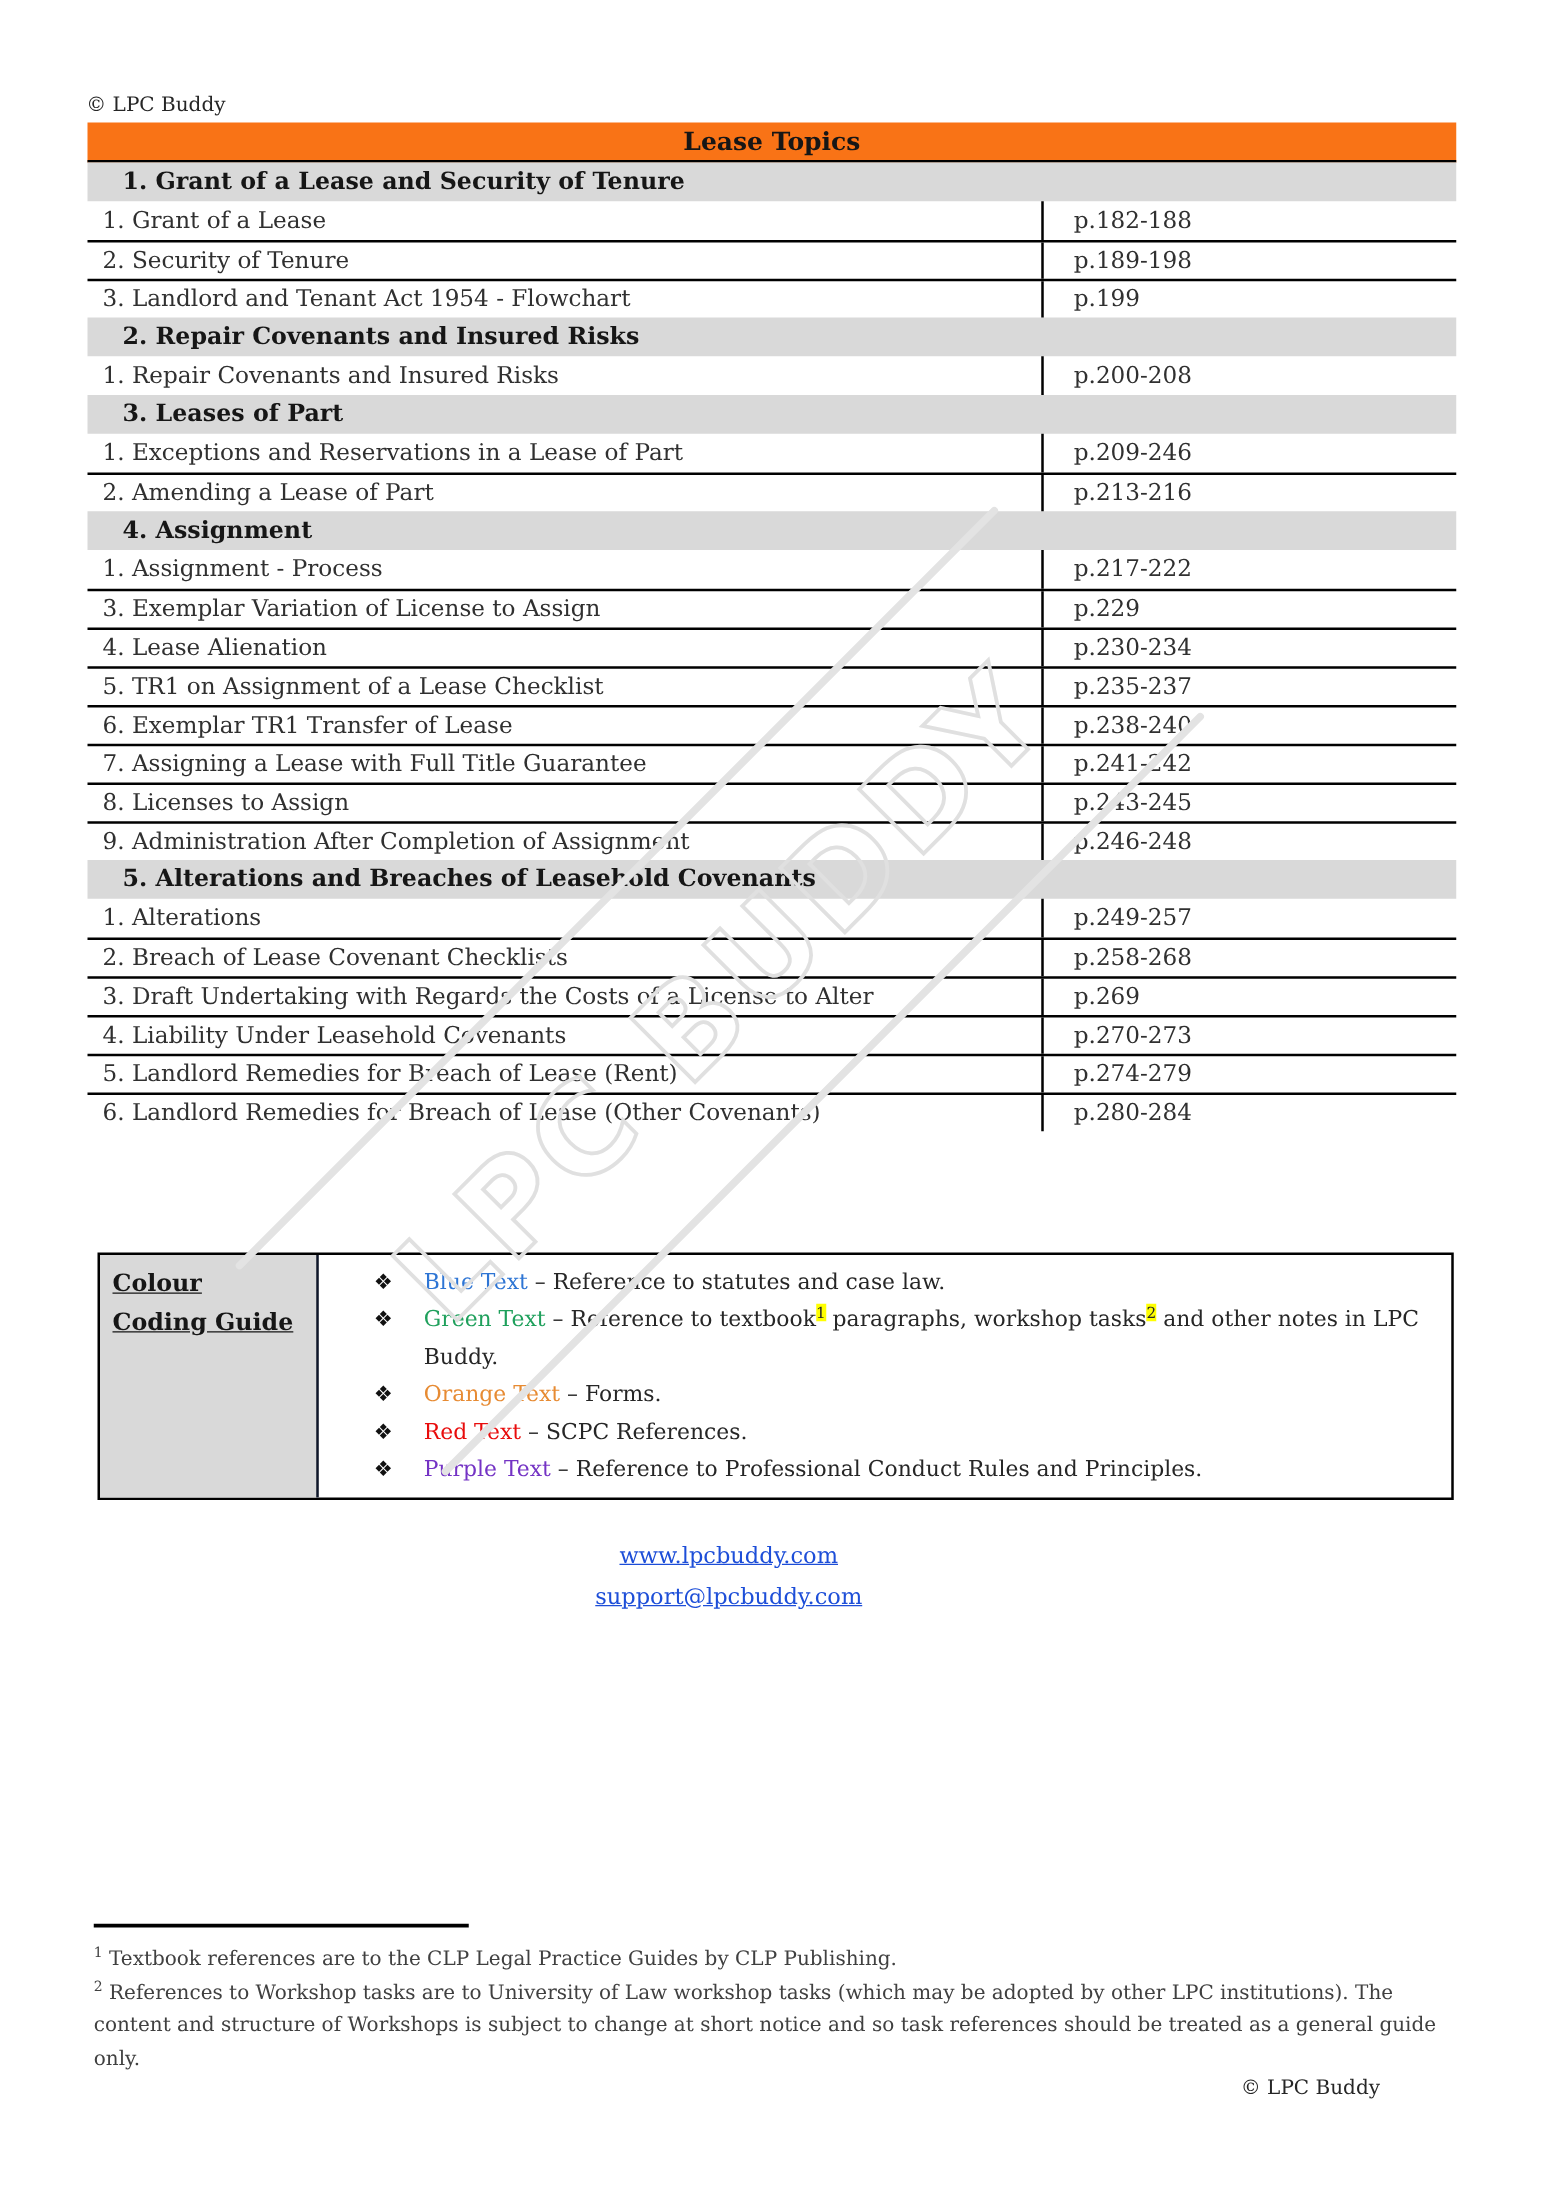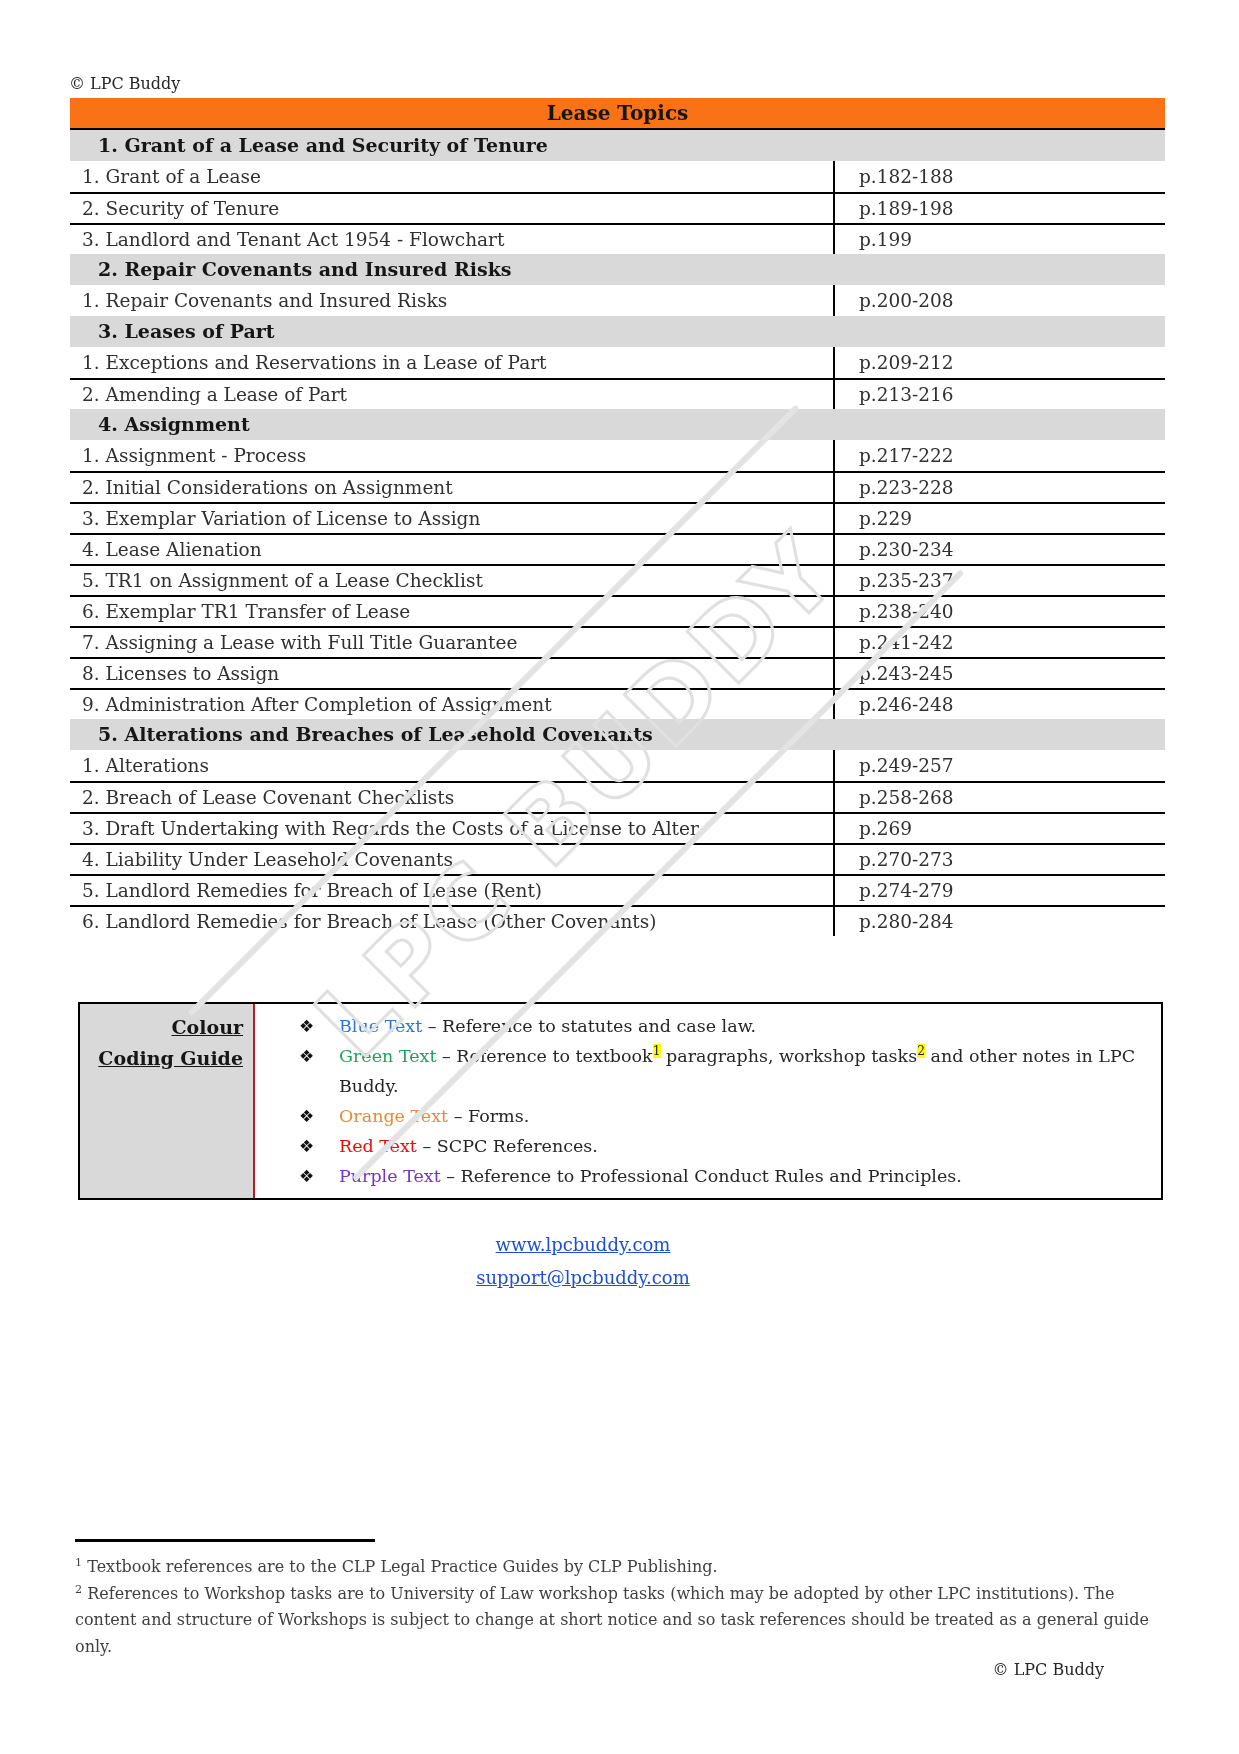--- a/index.html
+++ b/index.html
@@ -30,22 +30,22 @@
   .wm-text{font-family:"DejaVu Sans","Liberation Sans",sans-serif;font-weight:bold;
            font-size:100px;letter-spacing:6px;color:transparent;white-space:nowrap;
            -webkit-text-stroke:3px #e0e0e0;text-stroke:3px #e0e0e0;}
   .wm-line{position:absolute;left:-40px;width:860px;height:6px;background:#e3e3e3;border-radius:3px;}
   .wm-line-top{top:-64px;}
   .wm-line-bottom{bottom:-58px;}
 
   
   .guide{position:absolute;left:78px;top:1002px;width:1085px;min-height:186px;
          border:2px solid #000;display:flex;box-sizing:border-box;z-index:2;background:#fff;}
-  .guide-label{flex:0 0 175px;background:#d9d9d9;border-right:2px solid #b91c1c;
-               padding:8px 10px;box-sizing:border-box;text-align:right;}
+  .guide-label{flex:0 0 175px;background:#d9d9d9;border-right:2px solid #0f172a;
+               padding:8px 10px;box-sizing:border-box;}
   .guide-label-text{font-weight:bold;font-size:19px;color:#161616;text-decoration:underline;
                     line-height:31px;}
   .guide-content{flex:1;padding:7px 14px 7px 44px;box-sizing:border-box;}
   .g-row{display:flex;align-items:flex-start;}
   .g-bullet{flex:0 0 26px;margin-right:14px;font-family:"DejaVu Sans",sans-serif;
             font-size:17px;line-height:30px;color:#111;}
   .g-text{font-size:17.5px;line-height:30px;color:#262626;}
   .g-label{font-weight:normal;}
   .g-text sup{font-size:70%;line-height:0;}
   .hl{background:#ffff00;}
@@ -87,34 +87,30 @@
           <div class="cell-pages">p.199</div>
         </div>
         <div class="row section"><span>2. Repair Covenants and Insured Risks</span></div>
         <div class="row item">
           <div class="cell-title">1. Repair Covenants and Insured Risks</div>
           <div class="cell-pages">p.200-208</div>
         </div>
         <div class="row section"><span>3. Leases of Part</span></div>
         <div class="row item">
           <div class="cell-title">1. Exceptions and Reservations in a Lease of Part</div>
-          <div class="cell-pages">p.209-212</div>
+          <div class="cell-pages">p.209-246</div>
         </div>
         <div class="row item">
           <div class="cell-title">2. Amending a Lease of Part</div>
           <div class="cell-pages">p.213-216</div>
         </div>
         <div class="row section"><span>4. Assignment</span></div>
         <div class="row item">
           <div class="cell-title">1. Assignment - Process</div>
           <div class="cell-pages">p.217-222</div>
-        </div>
-        <div class="row item">
-          <div class="cell-title">2. Initial Considerations on Assignment</div>
-          <div class="cell-pages">p.223-228</div>
         </div>
         <div class="row item">
           <div class="cell-title">3. Exemplar Variation of License to Assign</div>
           <div class="cell-pages">p.229</div>
         </div>
         <div class="row item">
           <div class="cell-title">4. Lease Alienation</div>
           <div class="cell-pages">p.230-234</div>
         </div>
         <div class="row item">

